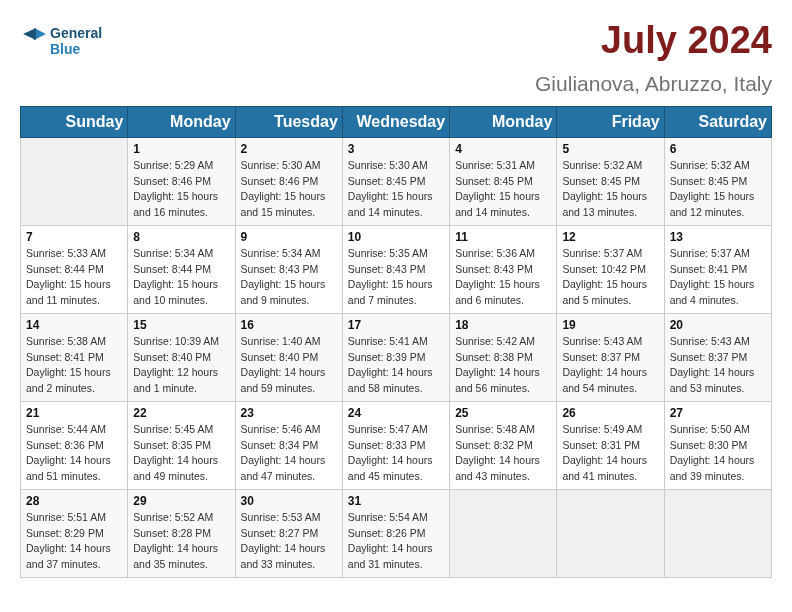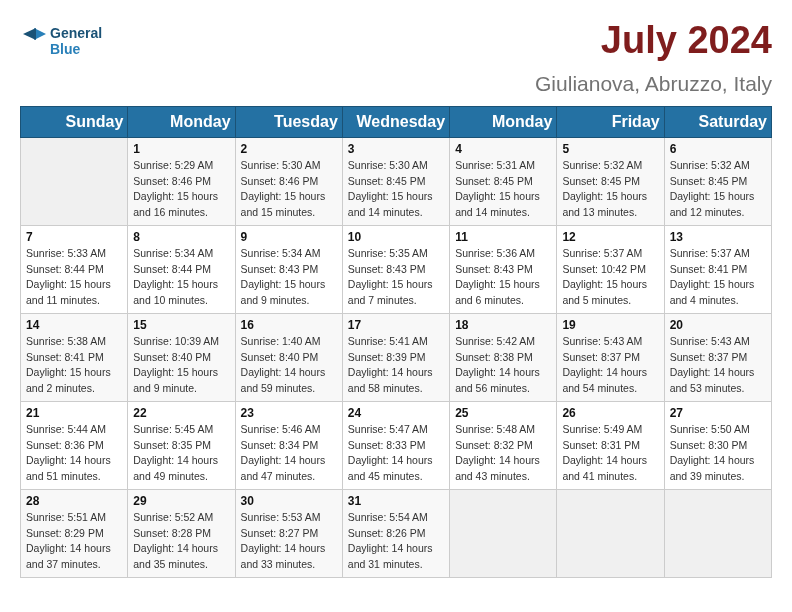--- a/index.html
+++ b/index.html
@@ -224,21 +224,21 @@
             <div>Sunrise: 5:38 AM</div>
             <div>Sunset: 8:41 PM</div>
             <div>Daylight: 15 hours and 2 minutes.</div>
           </div>
         </td>
         <td>
           <div class="day-number">15</div>
           <div class="day-info">
             <div>Sunrise: 10:39 AM</div>
             <div>Sunset: 8:40 PM</div>
-            <div>Daylight: 15 hours and 9 minute.</div>
+            <div>Daylight: 12 hours and 1 minute.</div>
           </div>
         </td>
         <td>
           <div class="day-number">16</div>
           <div class="day-info">
             <div>Sunrise: 1:40 AM</div>
             <div>Sunset: 8:40 PM</div>
             <div>Daylight: 14 hours and 59 minutes.</div>
           </div>
         </td>

